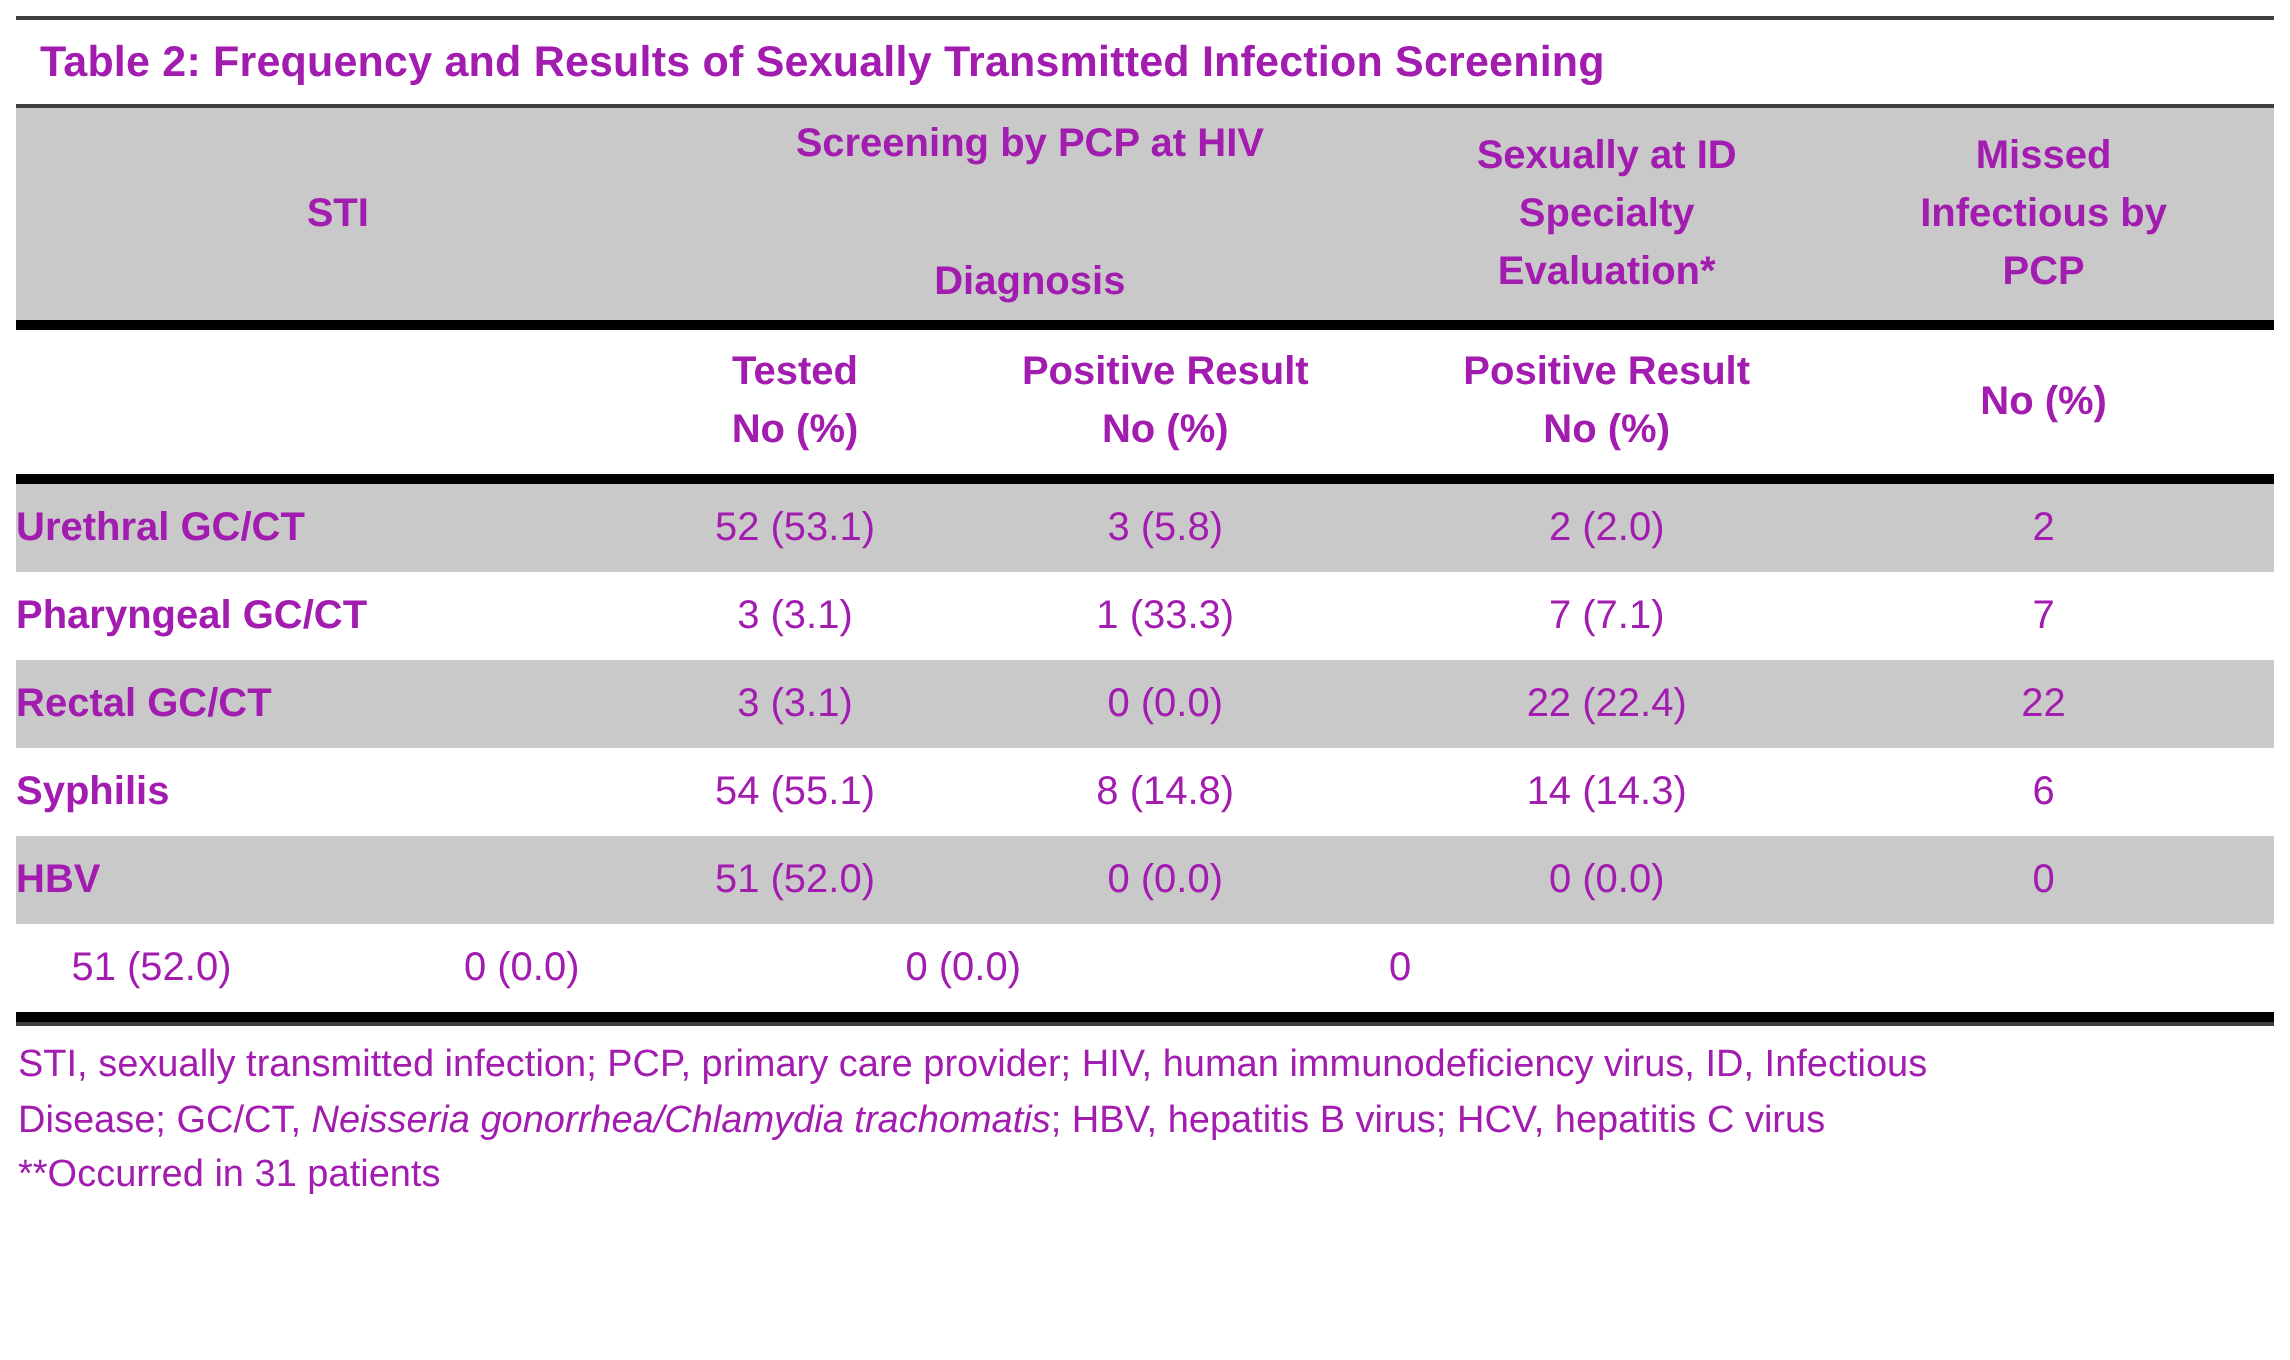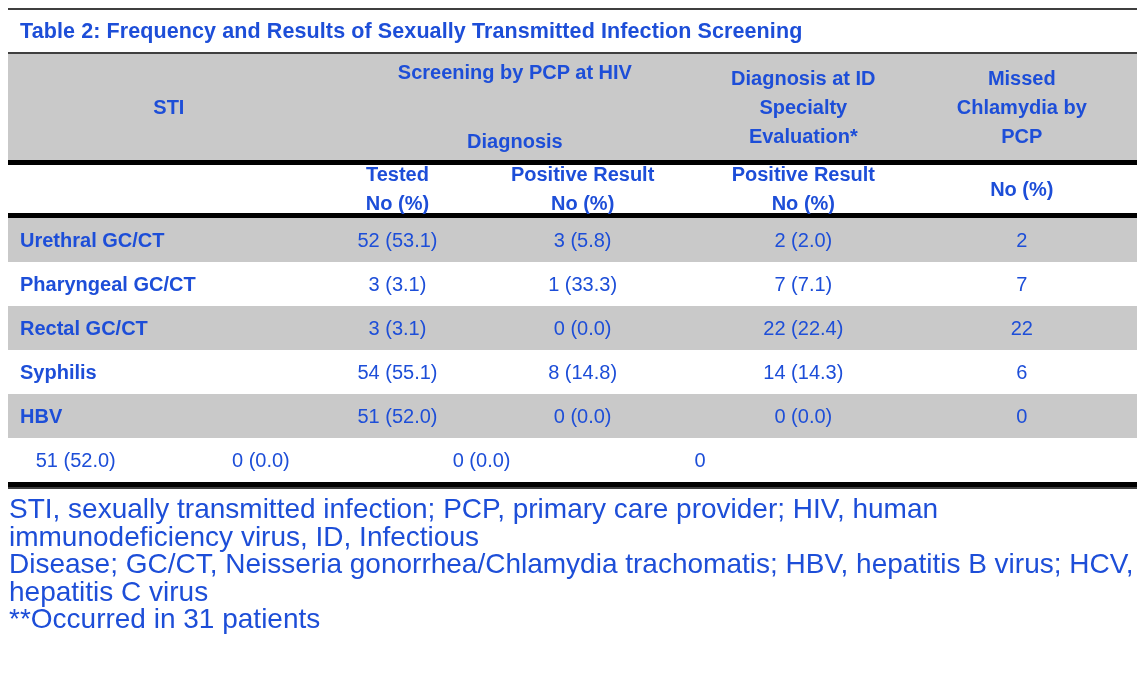--- a/index.html
+++ b/index.html
@@ -1,75 +1,75 @@
 <!DOCTYPE html>
 <html><head>
 <meta charset="utf-8">
 <style>
   html,body{margin:0;padding:0;background:#ffffff;}
   .sheet{
-    width:1145px;height:680px;background:#ffffff;color:#1d4ed8;
+    width:1145px;height:680px;background:#ffffff;color:#a21caf;
     font-family:"Liberation Sans","DejaVu Sans",sans-serif;
     box-sizing:border-box;padding:8px 8px 0 8px;overflow:hidden;
   }
   .tbl{width:1129px;}
   .titlebar{
     box-sizing:border-box;height:46px;
     border-top:2px solid #3f3f3f;border-bottom:2px solid #3f3f3f;
     display:flex;align-items:center;padding-left:12px;
     font-weight:bold;font-size:21.5px;letter-spacing:.1px;
   }
   .rule-thick{height:5px;background:#000;}
   .rule-thin{height:2px;background:#3f3f3f;}
   .hrow1{background:#c9c9c9;height:106px;display:flex;}
-  .hrow2{background:#ffffff;height:48px;display:flex;}
+  .hrow2{background:#ffffff;height:72px;display:flex;}
   .hcell{
     box-sizing:border-box;display:flex;flex-direction:column;
     justify-content:center;align-items:center;text-align:center;
     font-weight:bold;font-size:20px;line-height:29px;
   }
   .w1{width:28.5%;text-align:center;}
   .w2{width:12%;}
   .w3{width:20.8%;}
   .w23{width:32.8%;gap:40px;}
   .w4{width:18.3%;}
   .w5{width:20.4%;}
   .trow{display:flex;height:44px;font-size:20px;}
   .trow.total{height:47px;}
   .trow .c{
     box-sizing:border-box;display:flex;align-items:center;justify-content:center;
     white-space:nowrap;
   }
-  .trow .c.label{justify-content:flex-start;padding-left:12px;font-weight:bold;}
+  .trow .c.label{justify-content:flex-start;padding-left:0;font-weight:bold;}
   .shaded{background:#c9c9c9;}
-  .foot{padding:6px 2px 0 1px;font-size:28px;line-height:27.5px;}
-  .foot .it{}
+  .foot{padding:6px 2px 0 1px;font-size:19px;line-height:27.5px;}
+  .foot .it{font-style:italic;}
 </style>
 </head>
 <body>
 
 <div class="sheet">
   <div class="tbl">
 
     <div class="titlebar">Table 2: Frequency and Results of Sexually Transmitted Infection Screening</div>
 
     <div class="hrow1">
       <div class="hcell w1">STI</div>
       <div class="hcell w23">
         <div>Screening by PCP at HIV</div>
         <div>Diagnosis</div>
       </div>
       <div class="hcell w4">
-        <div>Diagnosis at ID</div>
+        <div>Sexually at ID</div>
         <div>Specialty</div>
         <div>Evaluation*</div>
       </div>
       <div class="hcell w5">
         <div>Missed</div>
-        <div>Chlamydia by</div>
+        <div>Infectious by</div>
         <div>PCP</div>
       </div>
     </div>
 
     <div class="rule-thick"></div>
 
     <div class="hrow2">
       <div class="hcell w1"></div>
       <div class="hcell w2">
         <div>Tested</div>

